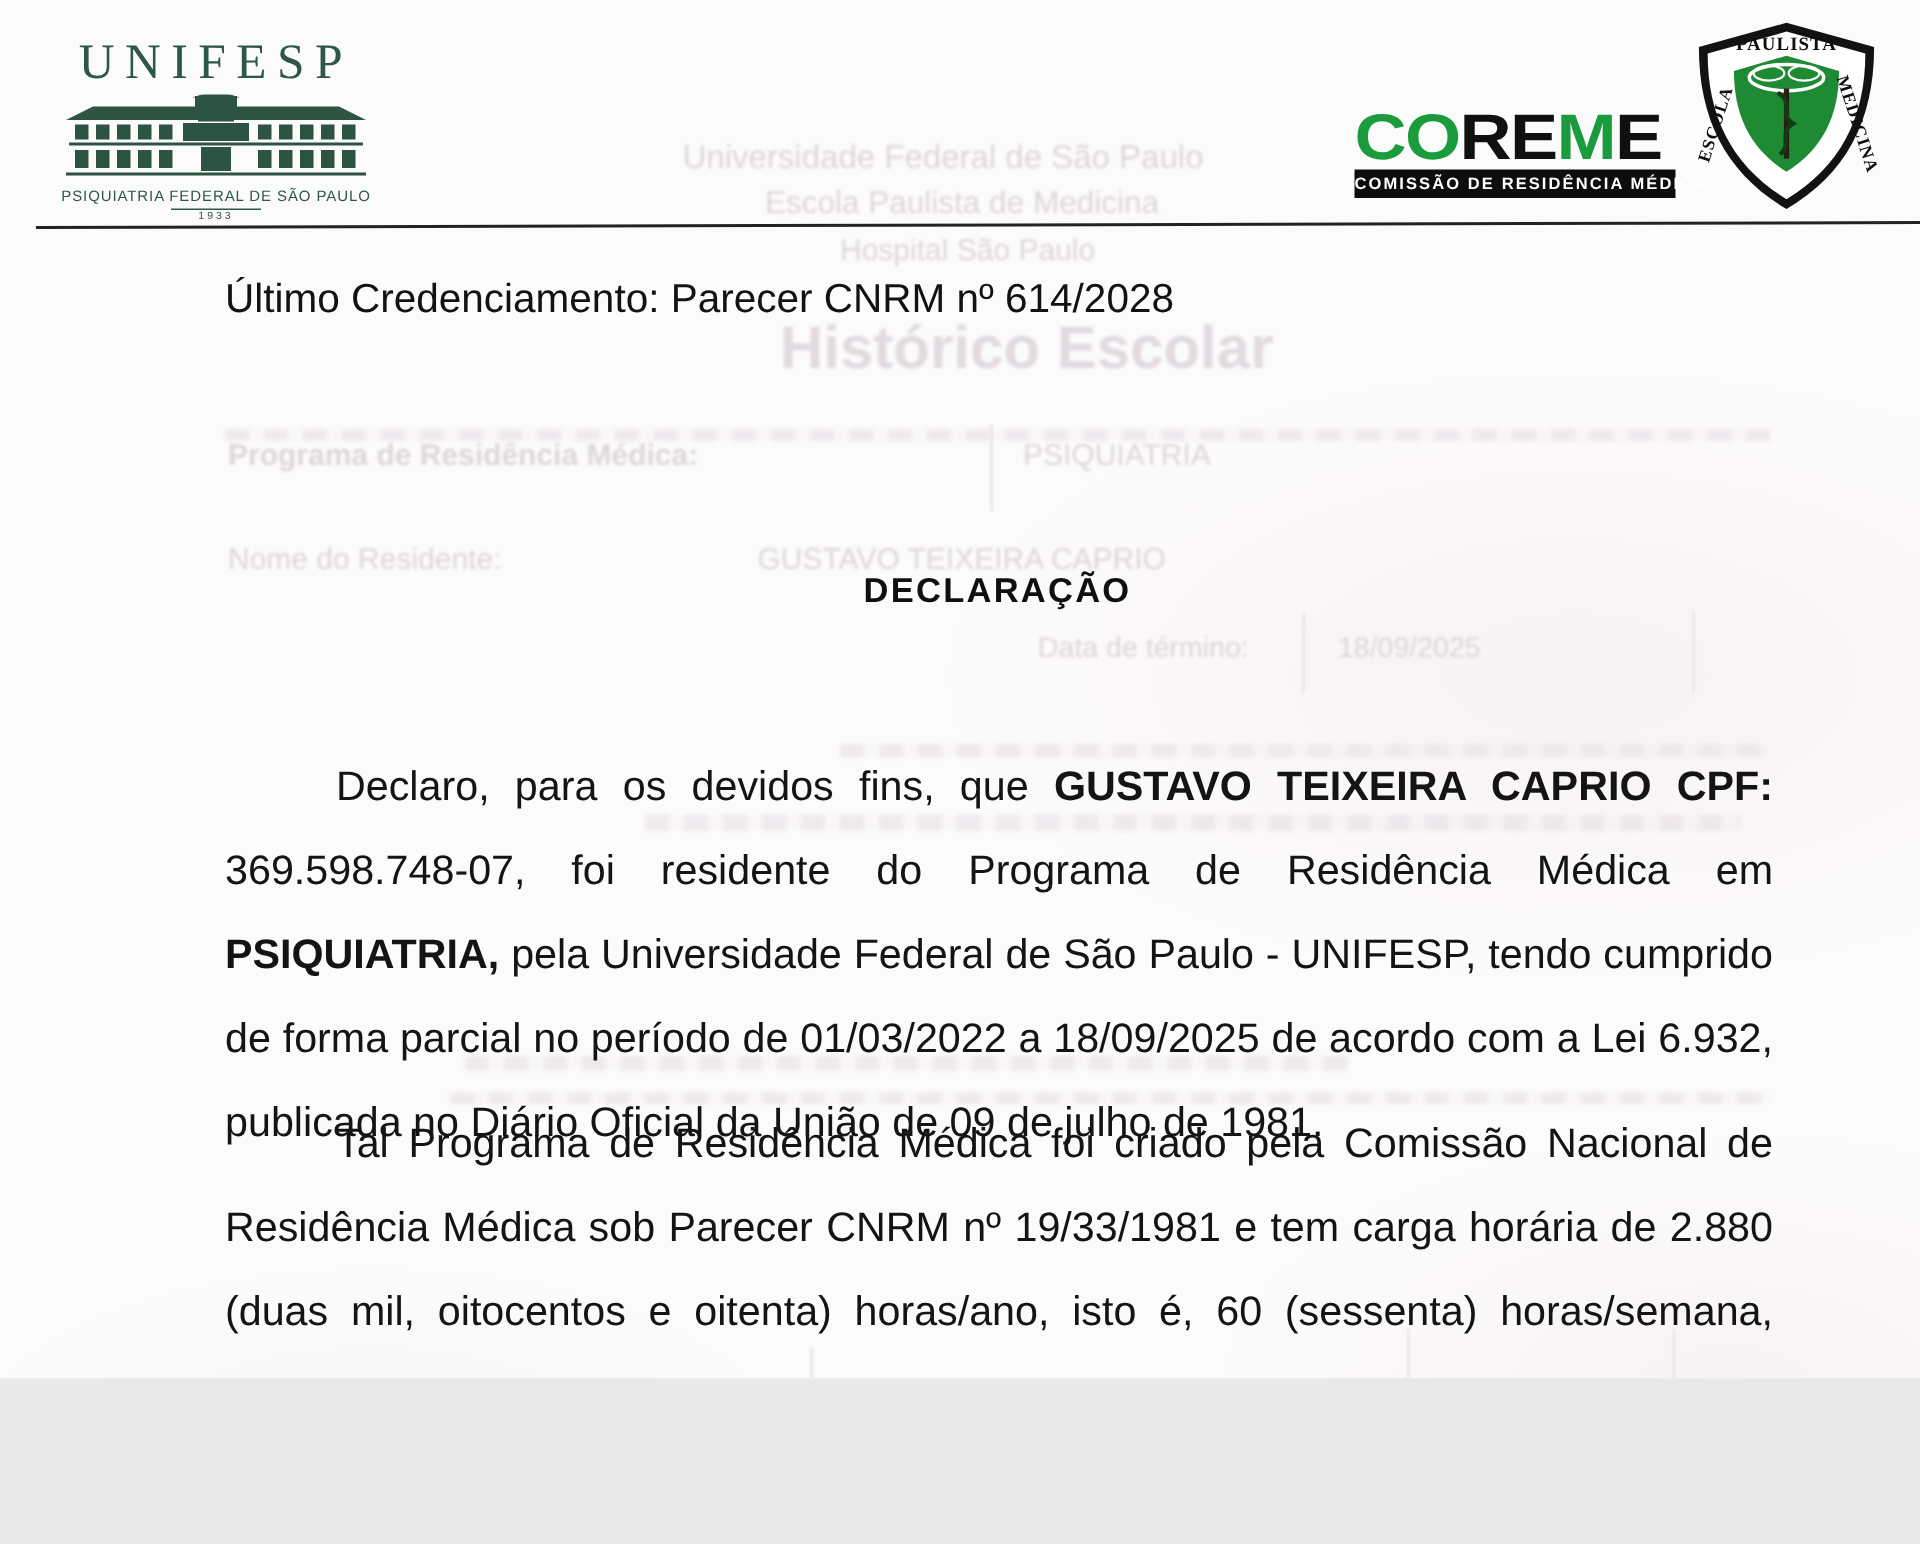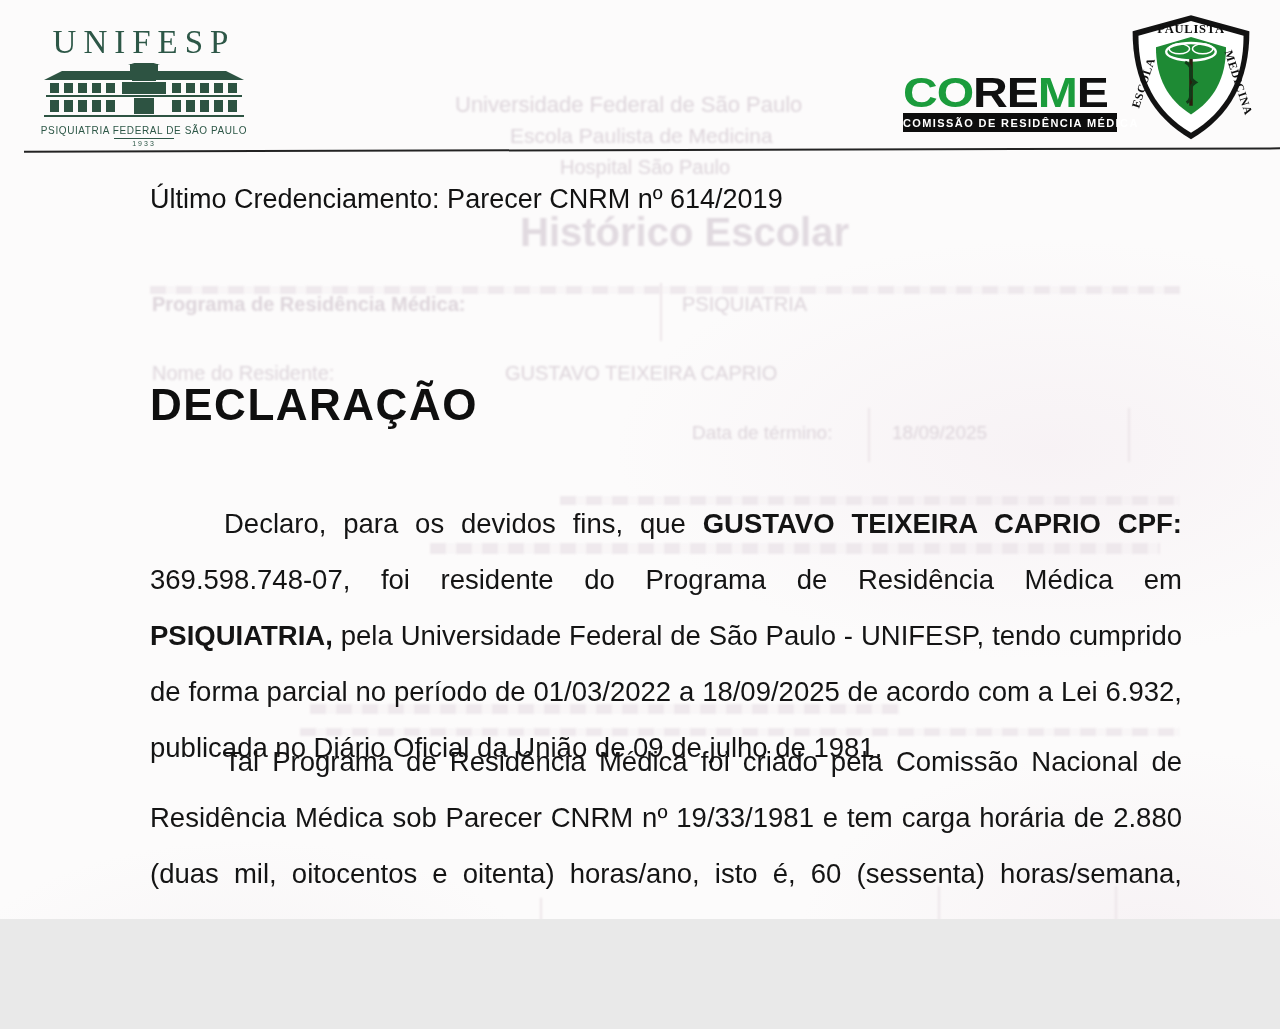--- a/index.html
+++ b/index.html
@@ -24,21 +24,21 @@
   .coreme .bar{margin-top:1px;background:#0d0d0d;color:#fff;font-size:11px;font-weight:700;letter-spacing:1.4px;text-align:center;padding:4px 0 3px;white-space:nowrap;}
   .seal{left:1118px;top:12px;}
   
   .bleed{color:#ddd5db;filter:blur(1.1px);white-space:nowrap;}
   .bleed.big{color:#e1dae0;}
   .smudge{background:repeating-linear-gradient(90deg,#ece5ea 0 16px,rgba(236,229,234,.25) 16px 26px);filter:blur(1.3px);opacity:.8;}
   .vline{width:2px;background:#ece6ea;filter:blur(.8px);}
   
   .rule{left:24px;top:149px;width:1256px;height:2px;background:#232323;transform:rotate(-.15deg);}
   .cred{left:150px;top:184px;font-size:27px;color:#121212;}
-  .doctitle{left:150px;top:380px;width:1030px;font-size:44px;font-weight:700;letter-spacing:1.5px;color:#0f0f0f;}
+  .doctitle{left:150px;top:380px;width:1030px;text-align:center;font-size:23px;font-weight:700;letter-spacing:1.5px;color:#0f0f0f;}
   .para{left:150px;width:1032px;font-size:27.5px;line-height:56px;text-align:justify;color:#141414;}
   .para .indent{display:inline-block;width:74px;}
   .p1{top:496px;} .p2{top:734px;}
   b{font-weight:700;}
 </style>
 </head>
 <body>
 
 <div class="page">
 
@@ -134,21 +134,21 @@
 
       <text x="50" y="14.5" text-anchor="middle" font-family="Liberation Serif, serif" font-size="8.6" font-weight="bold" fill="#0f0f0f" letter-spacing="0.5">PAULISTA</text>
       <text x="20" y="49" text-anchor="middle" font-family="Liberation Serif, serif" font-size="8" font-weight="bold" fill="#0f0f0f" transform="rotate(-72 20 49)" letter-spacing="0.5">ESCOLA</text>
       <text x="80" y="49" text-anchor="middle" font-family="Liberation Serif, serif" font-size="8" font-weight="bold" fill="#0f0f0f" transform="rotate(72 80 49)" letter-spacing="0.5">MEDICINA</text>
       <text x="50" y="79" text-anchor="middle" font-family="Liberation Sans, sans-serif" font-size="4.6" font-weight="bold" fill="#ffffff">1933</text>
     </svg>
   </div>
 
   <div class="abs rule"></div>
 
-  <div class="abs cred">Último Credenciamento: Parecer CNRM nº 614/2019</div>
+  <div class="abs cred">Último Credenciamento: Parecer CNRM nº 614/2028</div>
 
   <div class="abs doctitle">DECLARAÇÃO</div>
 
   <div class="abs para p1"><span class="indent"></span><span>Declaro, para os devidos fins, que </span><b>GUSTAVO TEIXEIRA CAPRIO CPF:</b><span> 369.598.748-07, foi residente do Programa de Residência Médica em </span><b>PSIQUIATRIA,</b><span> pela Universidade Federal de São Paulo - UNIFESP, tendo cumprido de forma parcial no período de 01/03/2022 a 18/09/2025 de acordo com a Lei 6.932, publicada no Diário Oficial da União de 09 de julho de 1981.</span></div>
 
   <div class="abs para p2"><span class="indent"></span><span>Tal Programa de Residência Médica foi criado pela Comissão Nacional de Residência Médica sob Parecer CNRM nº 19/33/1981 e tem carga horária de 2.880 (duas mil, oitocentos e oitenta) horas/ano, isto é, 60 (sessenta) horas/semana, cumprindo as atividades descritas no anexo.</span></div>
 
 </div>
 
 </body></html>

